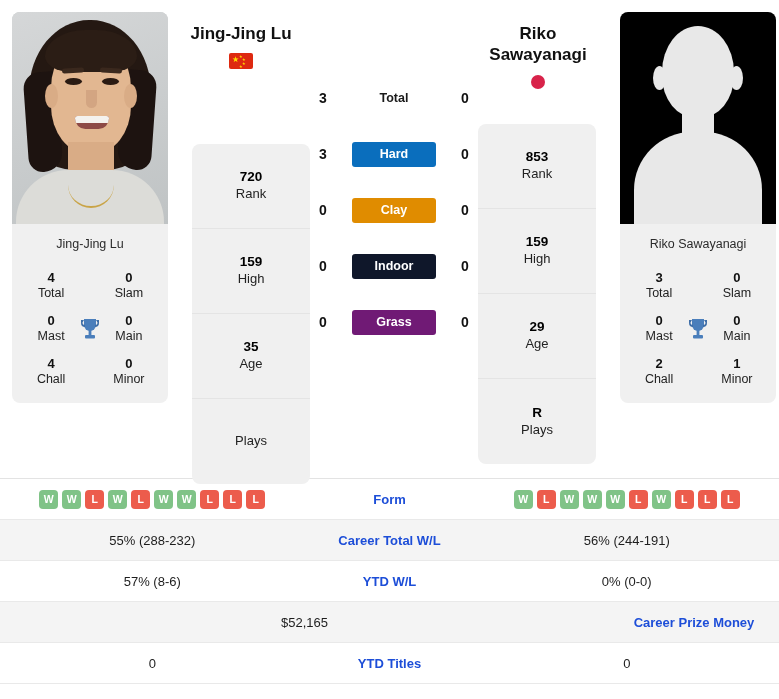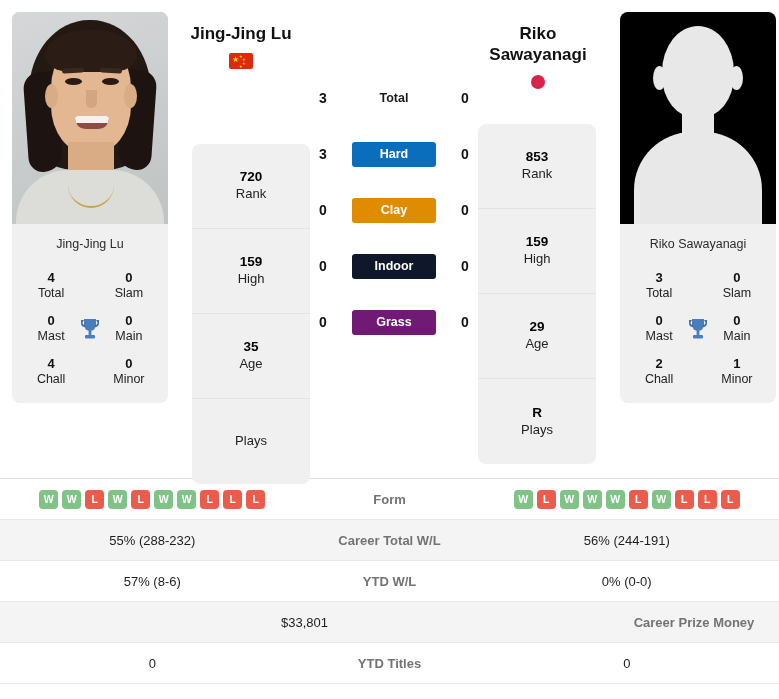--- a/index.html
+++ b/index.html
@@ -183,21 +183,21 @@
     display: flex; align-items: center; height: 41px;
     border-bottom: 1px solid #e9e9e9;
   }
   .trow.alt { background: #f4f4f4; }
   .tleft, .tright {
     flex: 1 1 0; display: flex; align-items: center; justify-content: center;
     font-size: 13px; color: #1d1d1d;
   }
   .tmid {
     flex: 0 0 170px; text-align: center;
-    font-size: 13px; font-weight: bold; color: #737373;
+    font-size: 13px; font-weight: bold; color: #1d4ed8;
   }
   .form-strip { display: flex; gap: 4px; }
   .badge {
     width: 19px; height: 19px; border-radius: 4px;
     display: flex; align-items: center; justify-content: center;
     font-size: 10.5px; font-weight: bold; color: #ffffff;
   }
   .badge.W { background: #80c387; }
   .badge.L { background: #ec5c4c; }
 </style>
@@ -457,21 +457,21 @@
         <div class="tleft">55% (288-232)</div>
         <div class="tmid">Career Total W/L</div>
         <div class="tright">56% (244-191)</div>
       </div>
       <div class="trow">
         <div class="tleft">57% (8-6)</div>
         <div class="tmid">YTD W/L</div>
         <div class="tright">0% (0-0)</div>
       </div>
       <div class="trow alt">
-        <div class="tleft">$33,801</div>
+        <div class="tleft">$52,165</div>
         <div class="tmid">Career Prize Money</div>
       </div>
       <div class="trow">
         <div class="tleft">0</div>
         <div class="tmid">YTD Titles</div>
         <div class="tright">0</div>
       </div>
     </div>
 
 </div>

